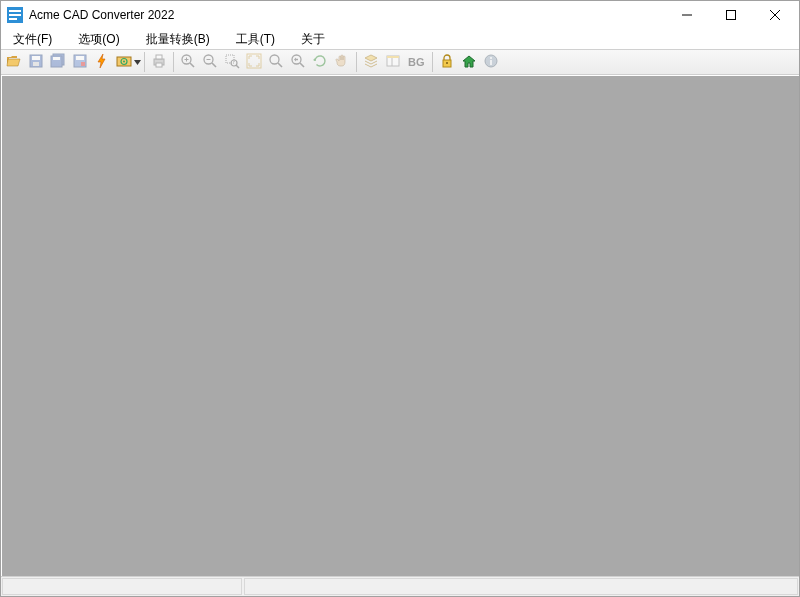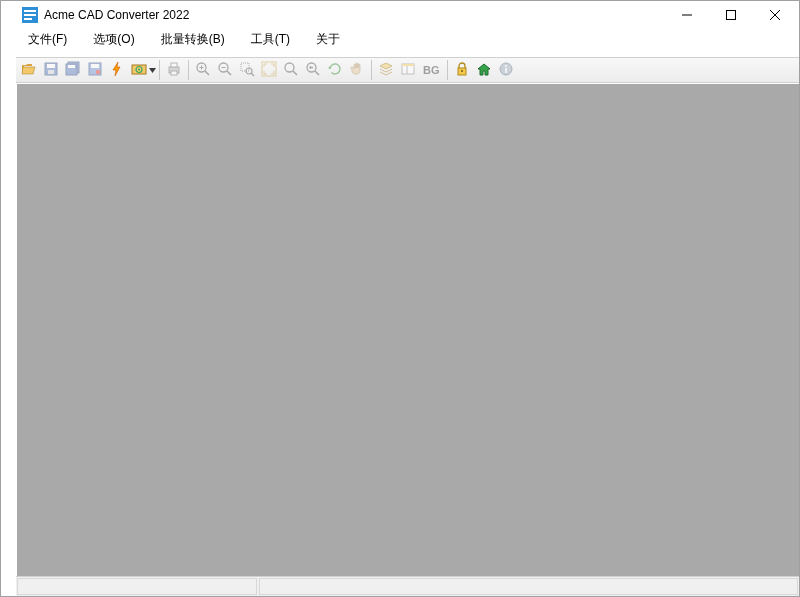--- a/index.html
+++ b/index.html
@@ -1,26 +1,26 @@
 <!DOCTYPE html>
 <html><head>
 <meta charset="utf-8">
 <style>
   * { box-sizing: border-box; margin: 0; padding: 0; }
   html, body { width: 800px; height: 597px; overflow: hidden; font-family: "Microsoft YaHei", "Segoe UI", Tahoma, sans-serif; font-size: 12px; }
-  .window { width: 800px; height: 597px; border: 1px solid #a0a0a0; background: #fff; display: flex; flex-direction: column; padding-left: 15px; }
+  .window { width: 800px; height: 597px; border: 1px solid #a0a0a0; background: #fff; display: flex; flex-direction: column; }
   .titlebar { height: 28px; background: #fff; display: flex; align-items: center; padding: 0 2px 0 6px; }
   .titlebar .app-icon { width: 16px; height: 16px; margin-right: 6px; }
   .titlebar .title { flex: 1; color: #000; font-size: 12px; }
   .win-controls { display: flex; height: 100%; }
   .win-btn { width: 44px; height: 28px; display: flex; align-items: center; justify-content: center; }
   .win-btn svg { pointer-events: none; }
   .menubar { height: 20px; background: #fff; display: flex; align-items: center; padding: 0 4px; gap: 10px; }
   .menu-item { padding: 2px 8px; color: #000; font-size: 12px; cursor: default; }
-  .toolbar { height: 26px; background: linear-gradient(#f8f8f8,#ececec); border-top: 1px solid #d0d0d0; border-bottom: 1px solid #cfcfcf; display: flex; align-items: center; padding: 0 2px; margin-top: 8px; }
+  .toolbar { height: 26px; background: linear-gradient(#f8f8f8,#ececec); border-top: 1px solid #d0d0d0; border-bottom: 1px solid #cfcfcf; display: flex; align-items: center; padding: 0 2px; }
   .tbtn { width: 22px; height: 22px; display: flex; align-items: center; justify-content: center; border: 1px solid transparent; border-radius: 2px; }
   .tbtn.disabled { opacity: 0.45; }
   .tbtn.text { width: auto; padding: 0 3px; font-size: 11px; font-weight: bold; color: #3a3a3a; }
   .tsep { width: 1px; height: 20px; background: #c8c8c8; margin: 0 3px; }
   .dropdown-arrow { width: 8px; display:flex; align-items:center; justify-content:center; margin-left:-2px; }
   .canvas-area { flex: 1; background: #a9a9a9; border-left: 1px solid #fff; border-top: 1px solid #fff; }
   .statusbar { height: 20px; background: #f0f0f0; border-top: 1px solid #d0d0d0; display: flex; }
   .status-pane { border: 1px solid #d8d8d8; margin: 1px; }
   .status-pane.left { flex: 0 0 240px; }
   .status-pane.right { flex: 1; }

